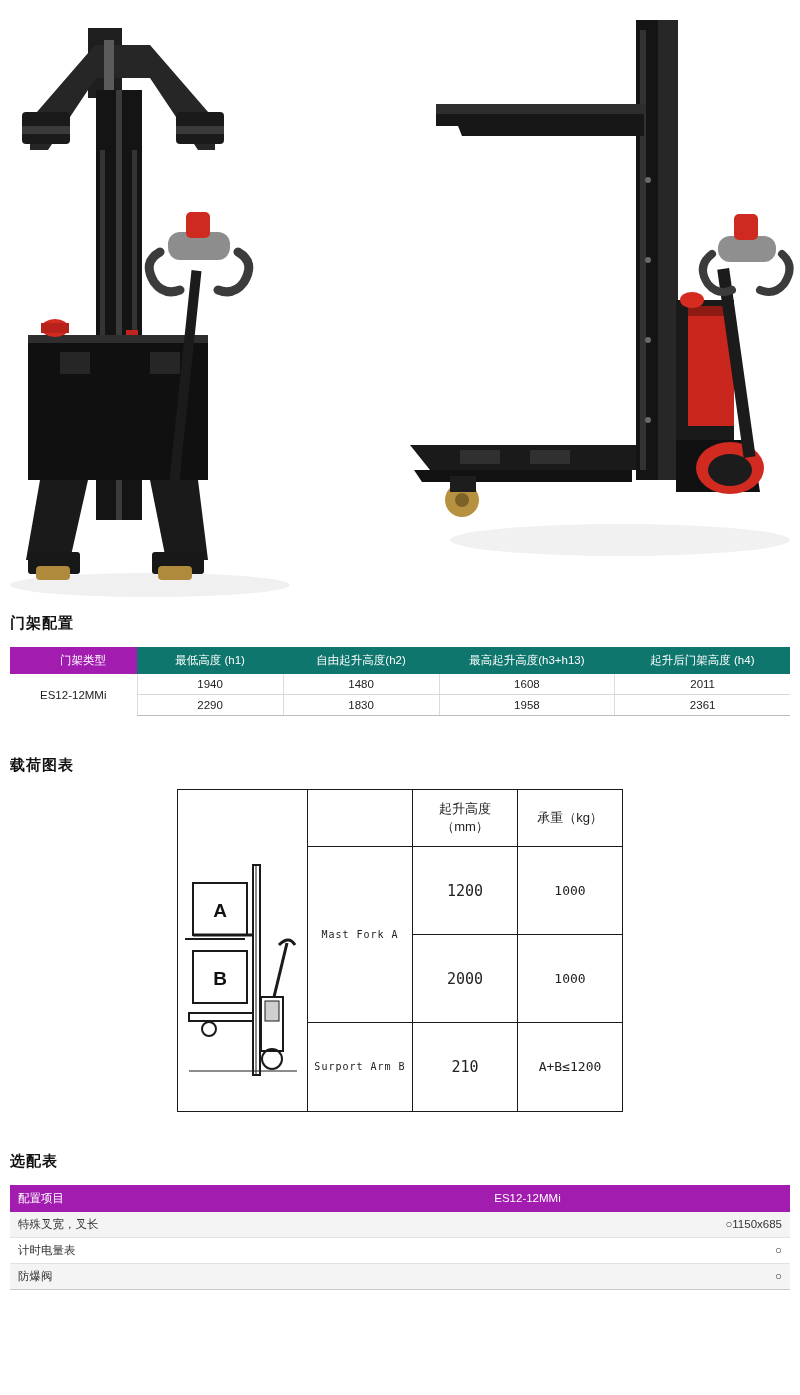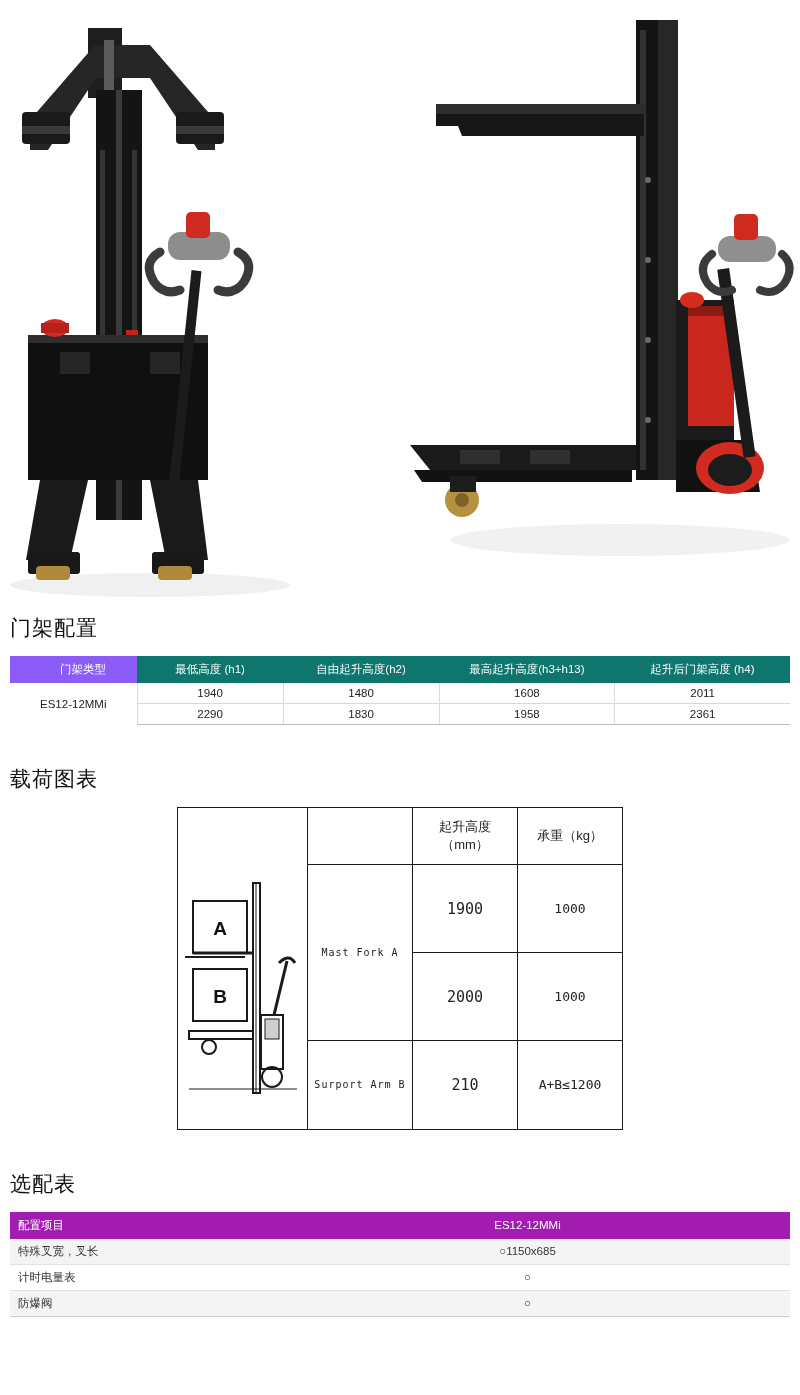--- a/index.html
+++ b/index.html
@@ -26,22 +26,22 @@
   }
   .photo {
     position: relative;
     flex: 1 1 50%;
     overflow: hidden;
   }
   .photo svg { display: block; }
 
   
   .section-title {
-    font-size: 21px;
-    font-weight: normal;
+    font-size: 15px;
+    font-weight: bold;
     color: #111;
     margin: 0 0 14px 10px;
     letter-spacing: 1px;
   }
   .sec { padding-top: 14px; }
 
   
   .mast-wrap { padding: 0 10px; }
   table.mast {
     width: 780px;
@@ -50,21 +50,21 @@
   }
   table.mast thead th {
     background: #0f766e;
     color: #ffffff;
     font-weight: normal;
     font-size: 11.5px;
     padding: 6px 2px;
     text-align: center;
     border: none;
   }
-  table.mast thead th.first { background: #8b5cf6; padding-left: 21px; }
+  table.mast thead th.first { background: #a21caf; padding-left: 21px; }
   table.mast td {
     text-align: center;
     padding: 4px 2px;
     font-size: 11.5px;
     color: #222;
     border-bottom: 1px solid #d8d8d8;
   }
   table.mast tr.row1 td { border-top: none; }
   table.mast td.model {
     font-size: 11.5px;
@@ -116,21 +116,21 @@
     padding: 6px 8px;
     text-align: left;
     font-size: 11.5px;
   }
   table.opt thead th.val { text-align: center; }
   table.opt td {
     padding: 5px 8px;
     color: #333;
     border-bottom: 1px solid #e2e2e2;
   }
-  table.opt td.val { text-align: center; }
+  table.opt td.val { text-align: right; }
   table.opt tbody tr:nth-child(odd) { background: #f4f4f4; }
   table.opt tbody tr:nth-child(even) { background: #ffffff; }
   table.opt tbody tr:last-child td { border-bottom: 1px solid #c9c9c9; }
 
   .sec-gap { height: 26px; }
 </style>
 </head>
 <body>
 
 <div class="page">
@@ -307,21 +307,21 @@
 
               <path d="M95 150 L108 96" stroke="#1a1a1a" stroke-width="3"></path>
               <path d="M100 98 q10 -10 16 0" fill="none" stroke="#1a1a1a" stroke-width="3"></path>
 
               <circle cx="30" cy="182" r="7" fill="none" stroke="#1a1a1a" stroke-width="2"></circle>
               <circle cx="93" cy="212" r="10" fill="none" stroke="#1a1a1a" stroke-width="2"></circle>
               <line x1="10" y1="224" x2="118" y2="224" stroke="#1a1a1a" stroke-width="1"></line>
             </svg>
           </td>
           <td class="load-name-cell" rowspan="2">Mast Fork A</td>
-          <td class="load-h-cell">1900</td>
+          <td class="load-h-cell">1200</td>
           <td class="load-w-cell">1000</td>
         </tr>
         <tr>
           <td class="load-h-cell">2000</td>
           <td class="load-w-cell">1000</td>
         </tr>
         <tr>
           <td class="load-name-cell">Surport Arm B</td>
           <td class="load-h-cell">210</td>
           <td class="load-w-cell">A+B≤1200</td>

